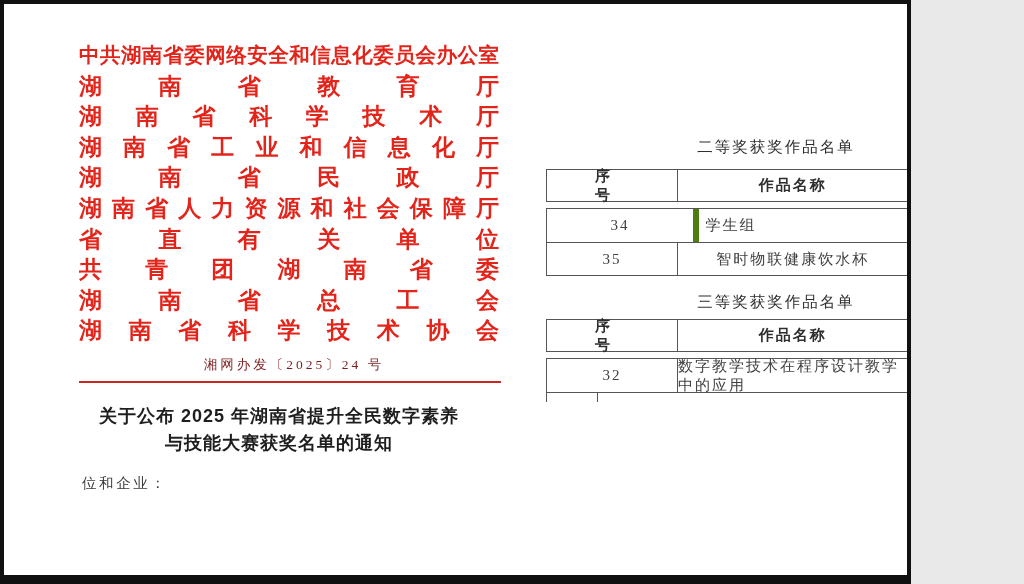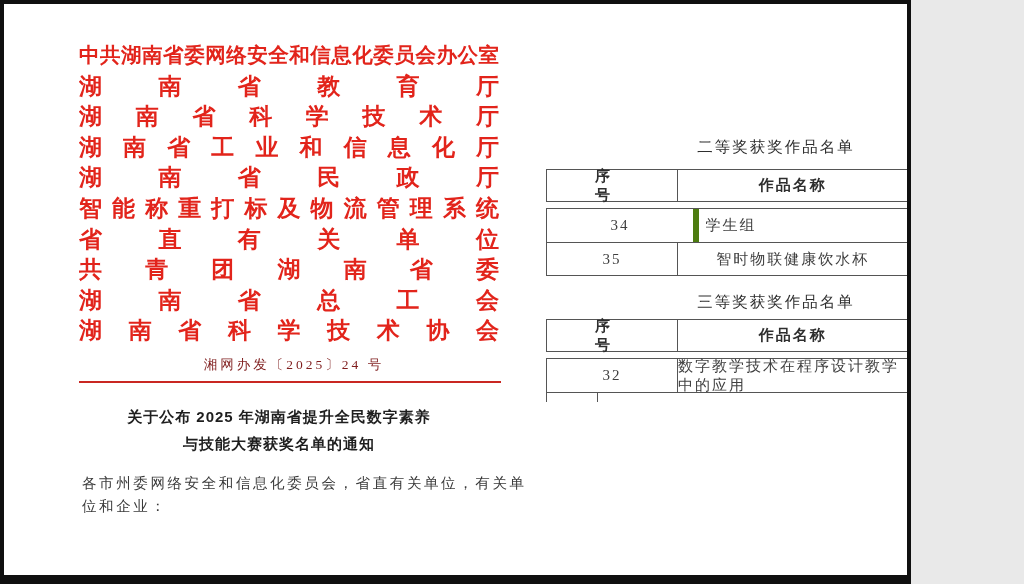--- a/index.html
+++ b/index.html
@@ -36,21 +36,21 @@
     text-align: center; font-size: 13.5px; letter-spacing: 3px; color: #7f1d1d;
   }
   .red-rule {
     position: absolute; left: 75px; top: 377px; width: 422px; height: 2px;
     background: #c92722;
   }
   .doc-title {
     position: absolute; left: 60px; top: 399px; width: 430px;
     text-align: center;
     font-family: "Liberation Sans", "DejaVu Sans", sans-serif;
-    font-weight: bold; font-size: 15px; line-height: 27px; color: #1e1e1e;
+    font-weight: bold; font-size: 18px; line-height: 27px; color: #1e1e1e;
     letter-spacing: 1px;
   }
   .doc-body {
     position: absolute; left: 78px; top: 468px; width: 416px;
     font-size: 14.5px; line-height: 23px; letter-spacing: 2.6px;
     color: #3a3a3a;
   }
   .doc-body .line { white-space: nowrap; }
   .doc-body .indent { text-indent: 2.2em; }
 
@@ -98,37 +98,36 @@
 <body>
 
 <div class="canvas">
 
   <div class="agency-block">
     <div class="agency-line first">中共湖南省委网络安全和信息化委员会办公室</div>
     <div class="agency-line">湖南省教育厅</div>
     <div class="agency-line">湖南省科学技术厅</div>
     <div class="agency-line">湖南省工业和信息化厅</div>
     <div class="agency-line">湖南省民政厅</div>
-    <div class="agency-line">智能称重打标及物流管理系统</div>
+    <div class="agency-line">湖南省人力资源和社会保障厅</div>
     <div class="agency-line">省直有关单位</div>
     <div class="agency-line">共青团湖南省委</div>
     <div class="agency-line">湖南省总工会</div>
     <div class="agency-line">湖南省科学技术协会</div>
   </div>
 
   <div class="doc-number">湘网办发〔2025〕24 号</div>
   <div class="red-rule"></div>
 
   <div class="doc-title">
     <div>关于公布 2025 年湖南省提升全民数字素养</div>
     <div>与技能大赛获奖名单的通知</div>
   </div>
 
   <div class="doc-body">
-    <div class="line">各市州委网络安全和信息化委员会，省直有关单位，有关单</div>
     <div class="line">位和企业：</div>
   </div>
 
   <div class="tbl-title t1-title">二等奖获奖作品名单</div>
   <div class="tbl t1">
     <div class="tbl-headrow">
       <div class="cell c-num">序号</div>
       <div class="cell c-name">作品名称</div>
       <div class="cell c-cat">类别</div>
     </div>

